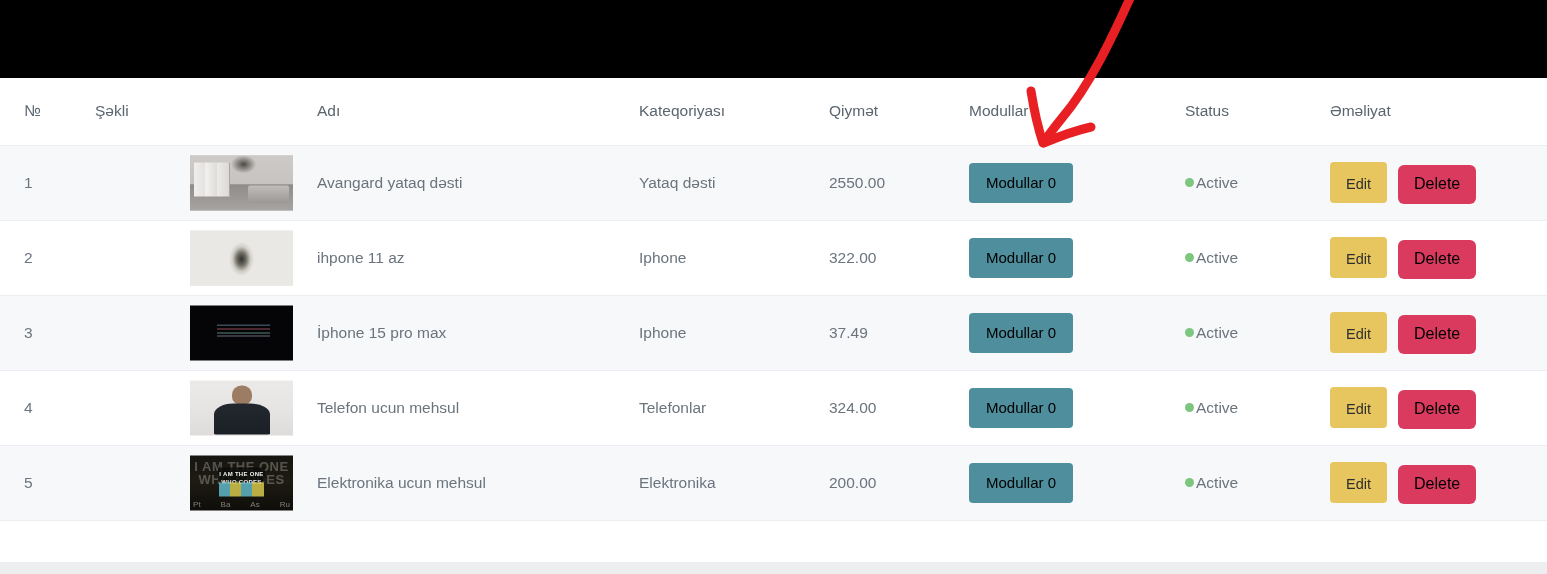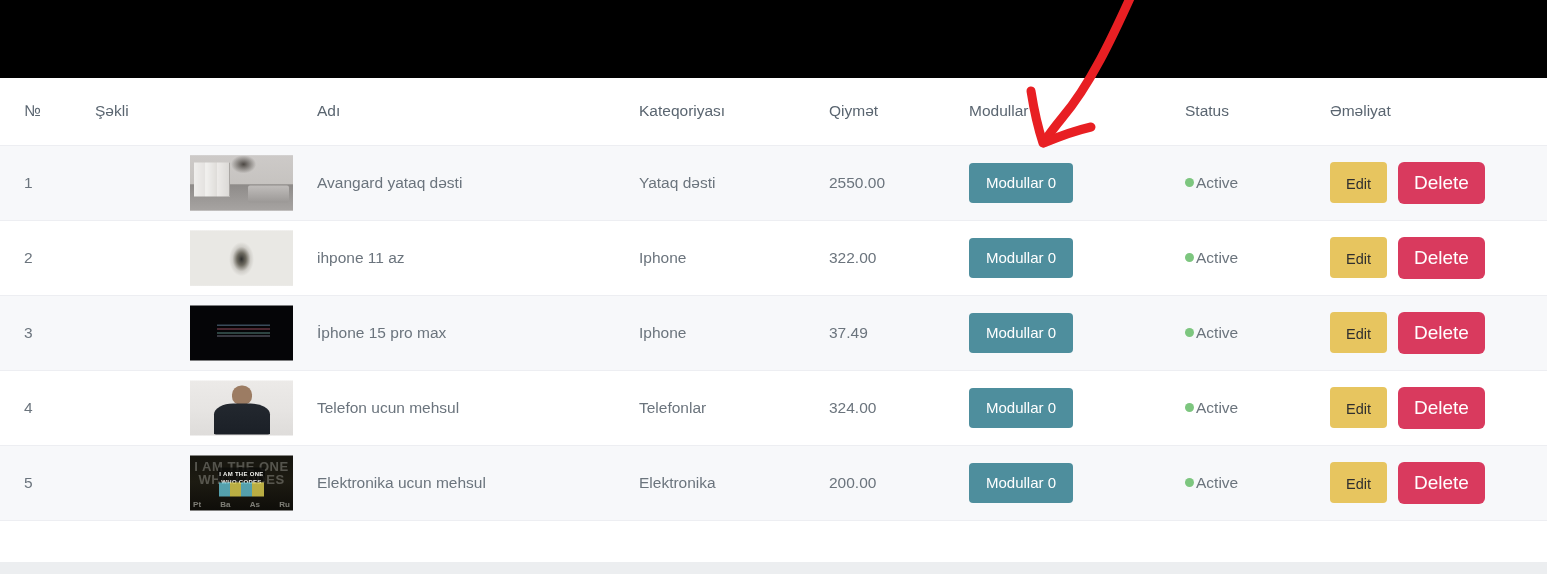--- a/index.html
+++ b/index.html
@@ -186,30 +186,30 @@
   .thumb-codes .ptable {
     position: absolute; left: 28%; top: 50%; width: 44%; height: 26%;
     background:
       linear-gradient(to right,
         #5fb8c8 0 24%, #d6c84c 24% 49%, #5fb8c8 49% 74%, #d6c84c 74% 100%);
     opacity: .85;
   }
   .thumb-codes .elems {
     position: absolute; left: 3%; bottom: 3%; width: 94%;
     display: flex; justify-content: space-between;
-    font-size: 8px; font-weight: 700;
+    font-size: 8px; font-weight: 400;
     color: rgba(215,215,205,0.55);
   }
 
   
   .btn {
     display: inline-block;
     border: none;
     border-radius: 4px;
-    color: #ffffff;
+    color: #000000;
     font-family: "Liberation Sans", sans-serif;
     cursor: pointer;
     line-height: 1;
     white-space: nowrap;
   }
 
   .btn-modullar {
     background: #4e8e9d;
     font-size: 15px;
     padding: 12px 17px 13px;
@@ -217,21 +217,21 @@
 
   .btn-edit {
     background: #e7c55f;
     color: #2f2f2f;
     font-size: 14.5px;
     padding: 15px 16px 12px;
   }
 
   .btn-delete {
     background: #d93a5e;
-    font-size: 19px;
+    font-size: 16px;
     padding: 11px 16px 12px;
     margin-left: 11px;
     border-radius: 6px;
   }
 
   
   .status { display: inline-flex; align-items: center; gap: 2px; }
   .status-dot {
     width: 9px; height: 9px; border-radius: 50%;
     background: #7dc67f; display: inline-block;

